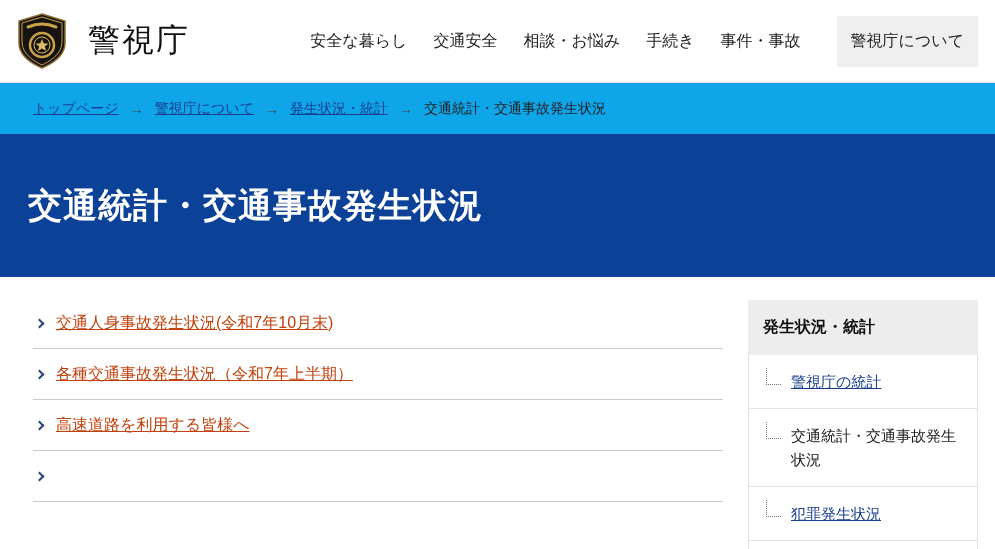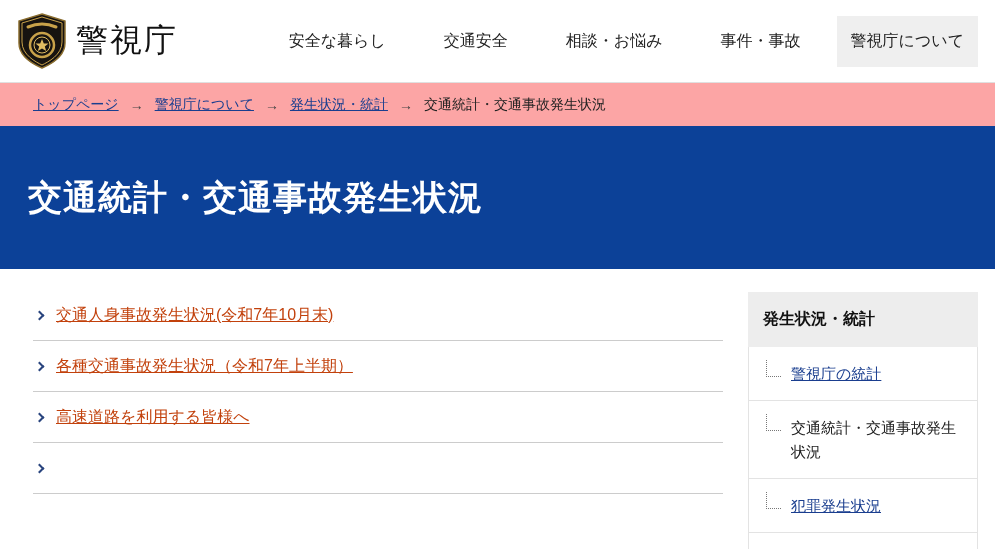--- a/index.html
+++ b/index.html
@@ -16,50 +16,50 @@
   .header {
     height: 82px;
     display: flex;
     align-items: center;
     padding: 0 17px 0 16px;
     background: #fff;
   }
   .brand {
     display: flex;
     align-items: center;
-    gap: 8px;
+    gap: 20px;
     text-decoration: none;
     cursor: pointer;
   }
   .site-title {
     font-size: 32px;
     color: #111;
     letter-spacing: 2px;
     font-weight: 500;
   }
   .nav { margin-left: auto; display: flex; align-items: center; }
   .nav-item {
     font-size: 16px;
     color: #222;
     text-decoration: none;
-    margin-left: 58px;
+    margin-left: 26px;
     padding: 15px 0;
     cursor: pointer;
     white-space: nowrap;
   }
   .nav-item.active {
     background: #efefef;
     padding: 15px 14px;
     margin-left: 36px;
   }
 
   
   .breadcrumb-bar {
-    height: 44px;
-    background: #fca5a5;
+    height: 52px;
+    background: #0ea5e9;
     border-top: 1px solid #e0e0e0;
     display: flex;
     align-items: center;
     padding-left: 33px;
     font-size: 14px;
   }
   .crumb-link { color: #1a3e8f; text-decoration: underline; margin-right: 11px; cursor: pointer; }
   .crumb-sep  { color: #444; margin-right: 11px; }
   .crumb-current { color: #222; }
 
@@ -151,20 +151,21 @@
         <circle cx="26" cy="32" r="8" fill="none" stroke="#e0bc62" stroke-width="1"></circle>
         <path d="M26 26 L27.8 30.4 L32.5 30.6 L28.8 33.5 L30.2 38 L26 35.4 L21.8 38 L23.2 33.5 L19.5 30.6 L24.2 30.4 Z" fill="#e0bc62"></path>
       </svg>
     </span>
     <span class="site-title">警視庁</span>
   </a>
   <nav class="nav">
     <a class="nav-item">安全な暮らし</a>
     <a class="nav-item">交通安全</a>
     <a class="nav-item">相談・お悩み</a>
+    <a class="nav-item">手続き</a>
     <a class="nav-item">事件・事故</a>
     <a class="nav-item active">警視庁について</a>
   </nav>
 </div>
 
 <div class="breadcrumb-bar">
   <a class="crumb-link">トップページ</a>
   <span class="crumb-sep">→</span>
   <a class="crumb-link">警視庁について</a>
   <span class="crumb-sep">→</span>

